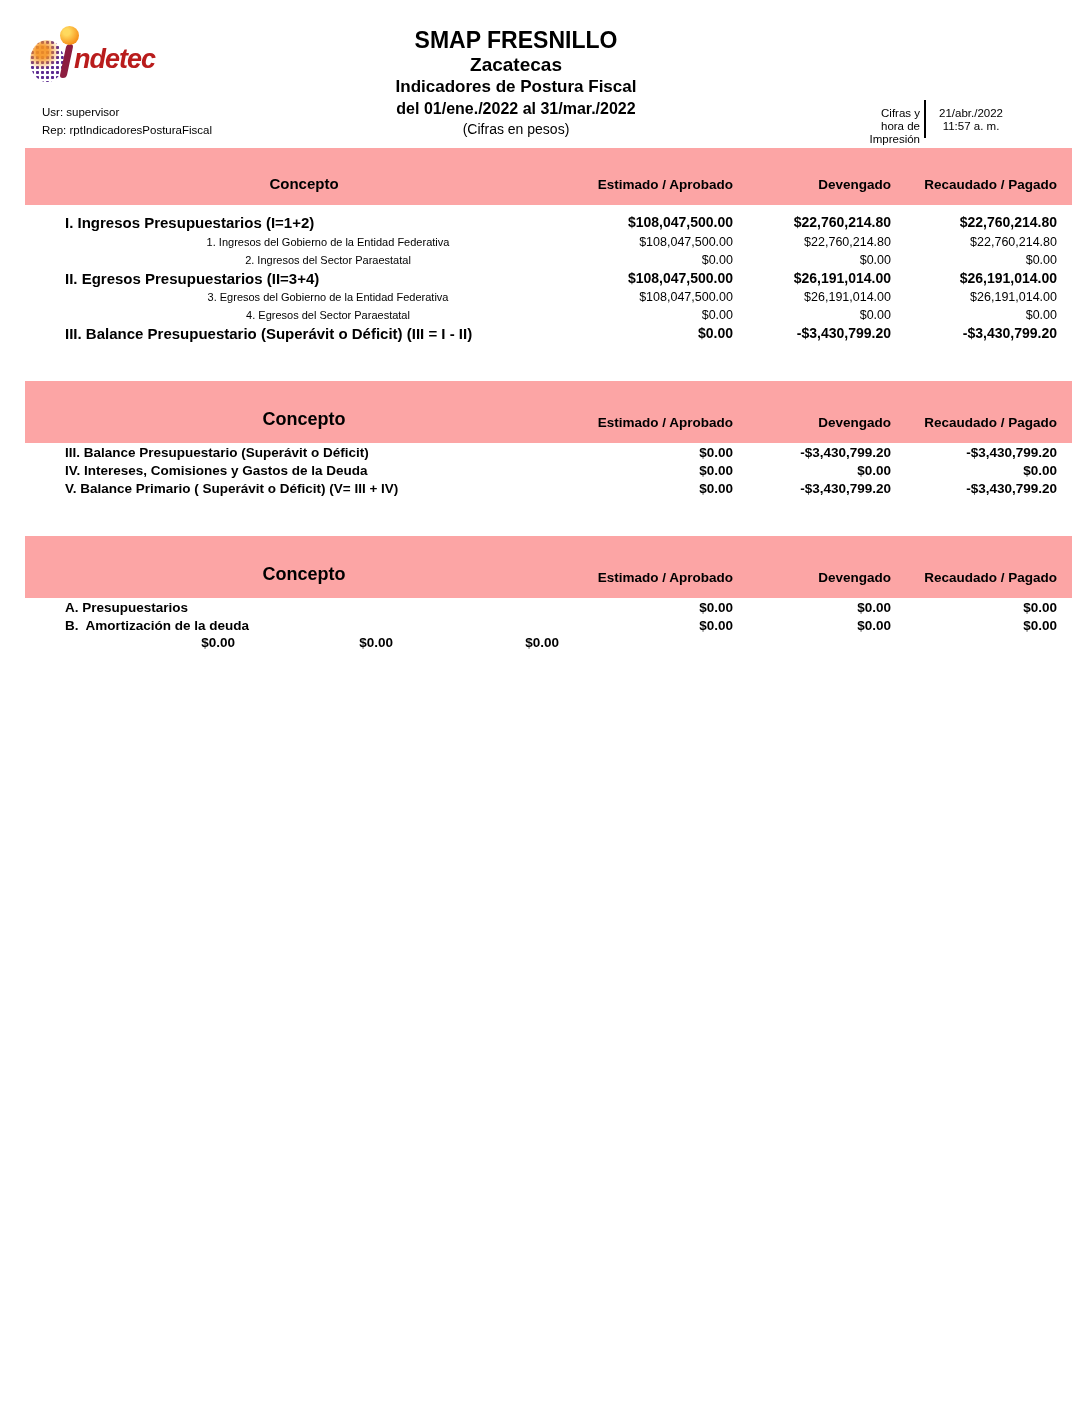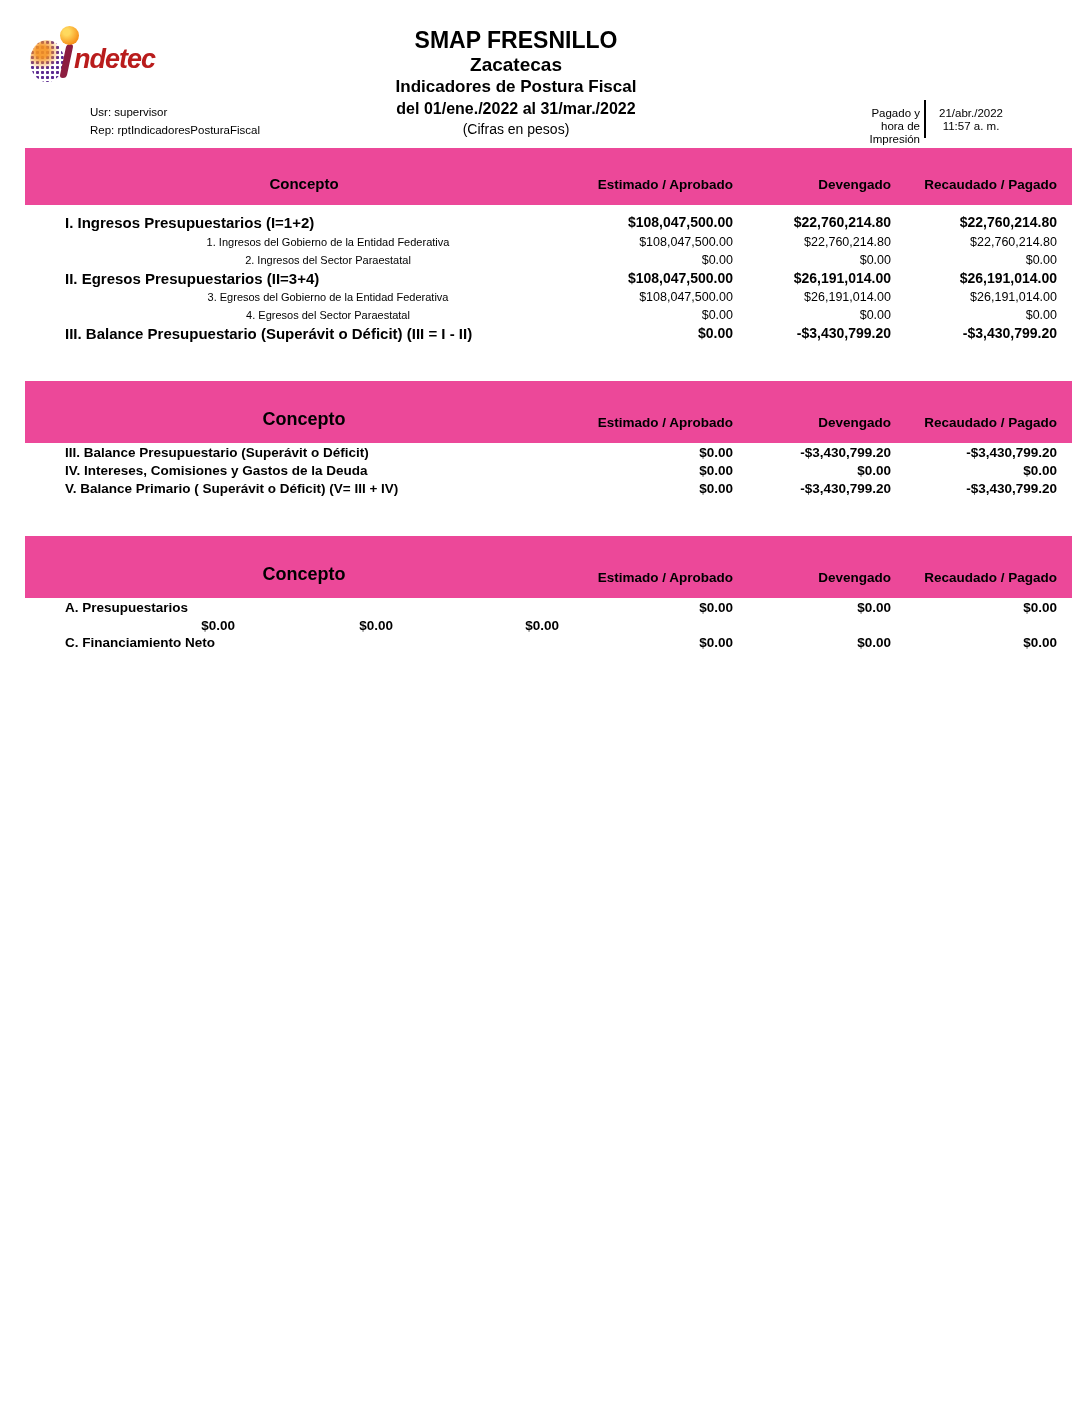--- a/index.html
+++ b/index.html
@@ -33,29 +33,29 @@
   
   .header-center { position:absolute; left:150px; top:28px; width:732px; text-align:center; }
   .h-entity { font-size:23px; font-weight:bold; line-height:25px; }
   .h-state  { font-size:19px; font-weight:bold; line-height:23px; }
   .h-title  { font-size:17px; font-weight:bold; line-height:22px; }
   .h-period { font-size:16px; font-weight:bold; line-height:22px; }
   .h-units  { font-size:14px; line-height:19px; }
 
   
   .meta-left { position:absolute; left:42px; top:104px; font-size:11.5px; }
-  .meta-left div { line-height:17.5px;margin-left:48px; }
+  .meta-left div { line-height:17.5px; }
   .meta-right { position:absolute; left:828px; top:100px; display:flex; }
   .print-label { width:92px; text-align:right; font-size:11.5px; line-height:13px; padding-top:7px; }
   .print-divider { width:2px; background:#000; height:38px; margin-left:4px; }
   .print-values { margin-left:4px; width:82px; text-align:center; font-size:11.5px; line-height:13px; padding-top:7px; }
 
   
   .band {
-    position:absolute; left:25px; width:1047px; background:#ec4899;
+    position:absolute; left:25px; width:1047px; background:#fca5a5;
     display:flex; align-items:flex-end; box-sizing:border-box;
     padding:0 15px 13px 20px;
   }
   #t1-head { top:148px; height:57px; }
   #t2-head { top:381px; height:62px; }
   #t3-head { top:536px; height:62px; }
   .band .concepto { flex:1; text-align:center; font-weight:bold; font-size:15px; }
   .band.big .concepto { font-size:18px; }
   .band .ch { font-weight:bold; font-size:13.5px; text-align:right; }
   .c1 { width:170px; } .c2 { width:158px; } .c3 { width:166px; }
@@ -96,21 +96,21 @@
     <div class="h-units">(Cifras en pesos)</div>
   </div>
 
   <div class="meta-left">
     <div>Usr: supervisor</div>
     <div>Rep: rptIndicadoresPosturaFiscal</div>
   </div>
 
   <div class="meta-right">
     <div class="print-label">
-      <div>Pagado y</div>
+      <div>Cifras y</div>
       <div>hora de Impresión</div>
     </div>
     <div class="print-divider"></div>
     <div class="print-values">
       <div>21/abr./2022</div>
       <div>11:57 a. m.</div>
     </div>
   </div>
 
   <div class="band" id="t1-head">
@@ -198,25 +198,25 @@
     <div class="ch c3">Recaudado / Pagado</div>
   </div>
   <div class="tbody" id="t3-body">
     <div class="row r-bold">
       <div class="lab">A. Presupuestarios</div>
       <div class="num c1">$0.00</div>
       <div class="num c2">$0.00</div>
       <div class="num c3">$0.00</div>
     </div>
     <div class="row r-bold">
-      <div class="num c1">$0.00</div>
-      <div class="num c2">$0.00</div>
-      <div class="num c3">$0.00</div>
-    </div>
-    <div class="row r-bold">
-      <div class="lab">C. Financiamiento Neto</div>
+      <div class="lab">B.  Amortización de la deuda</div>
+      <div class="num c1">$0.00</div>
+      <div class="num c2">$0.00</div>
+      <div class="num c3">$0.00</div>
+    </div>
+    <div class="row r-bold">
       <div class="num c1">$0.00</div>
       <div class="num c2">$0.00</div>
       <div class="num c3">$0.00</div>
     </div>
   </div>
 
 </div>
 
 </body></html>

